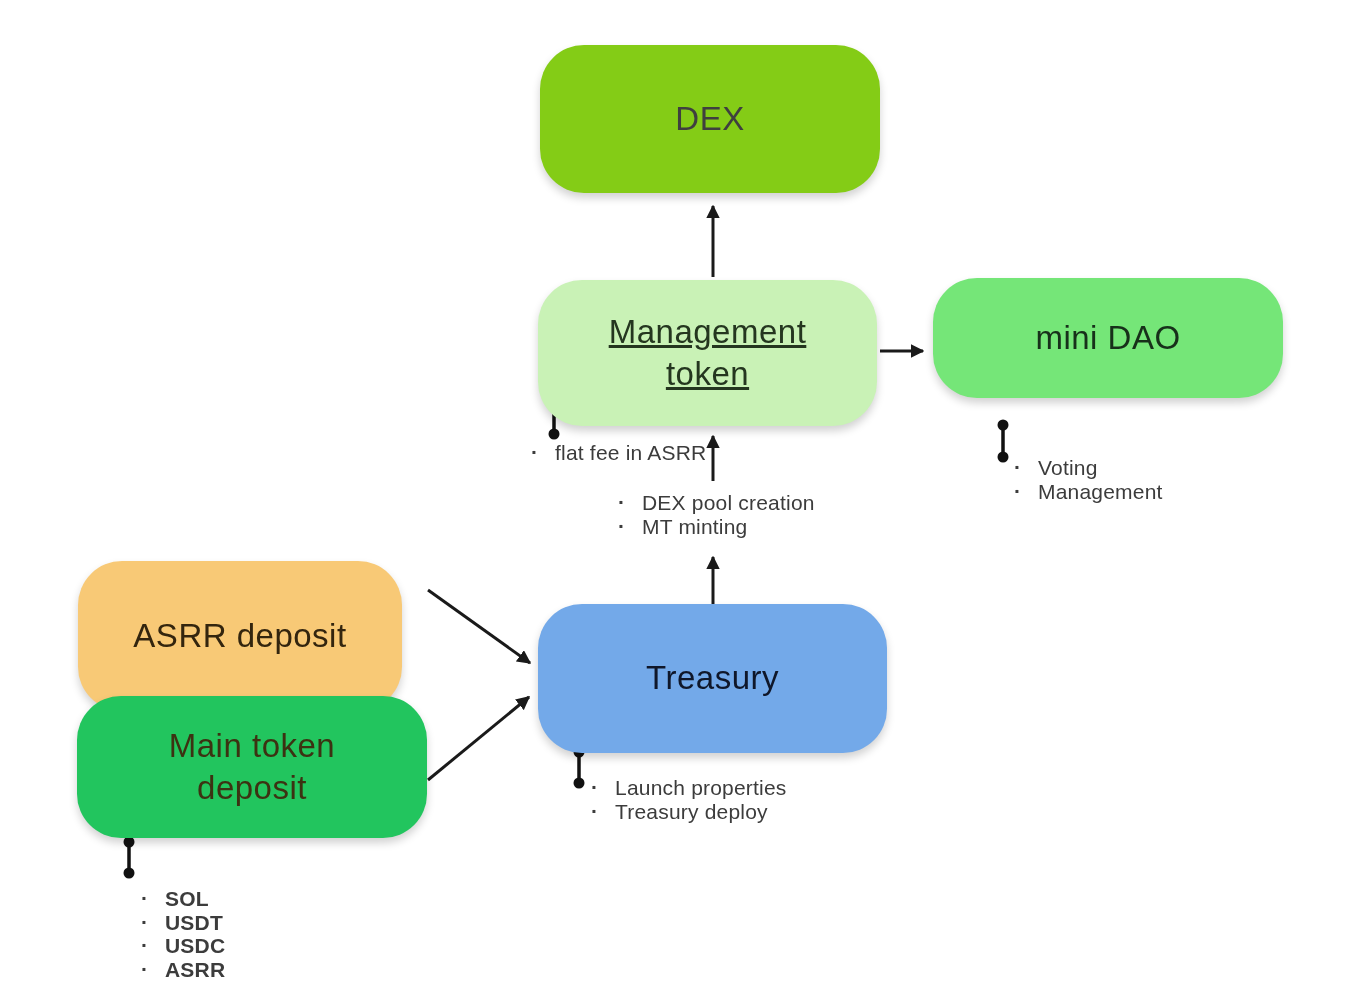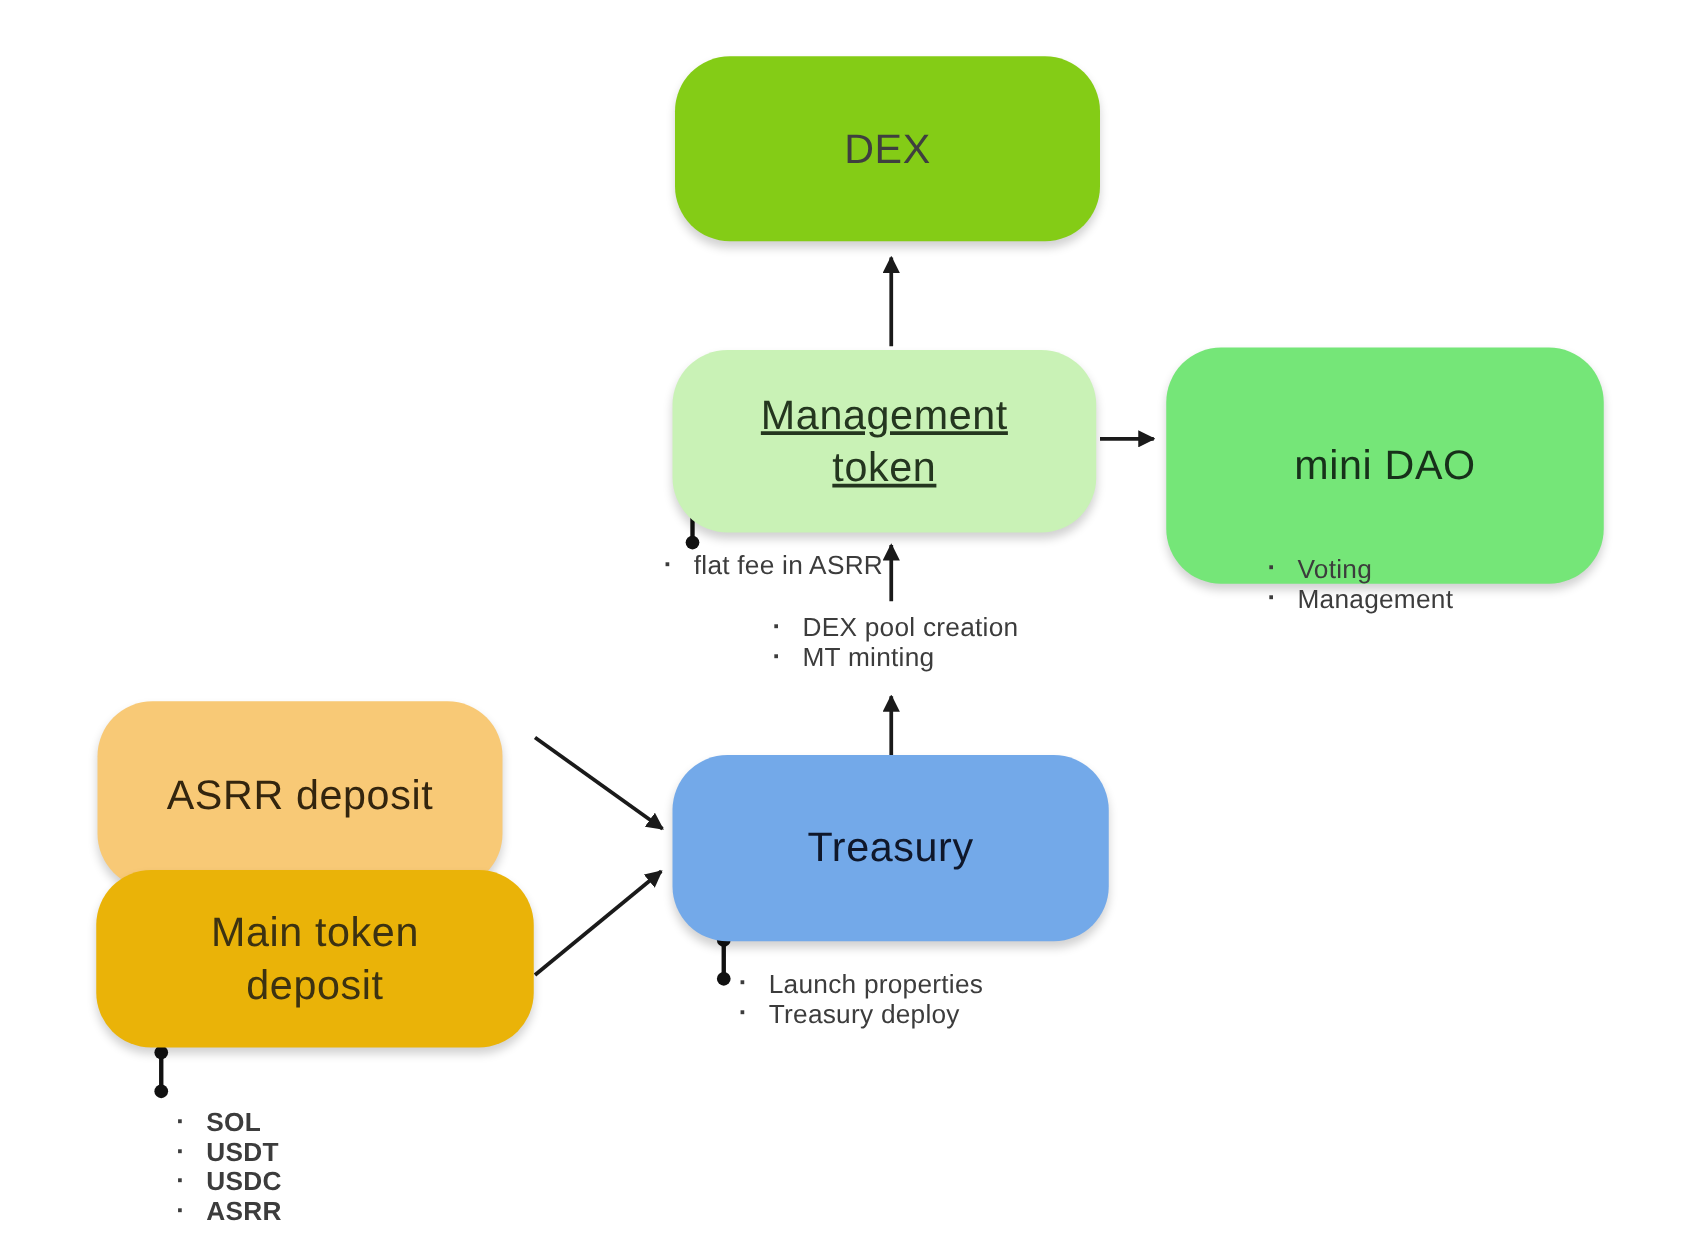--- a/index.html
+++ b/index.html
@@ -30,21 +30,21 @@
     align-items: center;
     justify-content: center;
     text-align: center;
     box-shadow: 0 5px 8px rgba(0,0,0,0.18);
     font-size: 33px;
     letter-spacing: 0.5px;
     line-height: 1.28;
   }
   .node-dex               { left: 540px; top:  45px; width: 340px; height: 148px; }
   .node-management-token  { left: 538px; top: 280px; width: 339px; height: 146px; padding: 0 38px; box-sizing: border-box; text-decoration: underline; }
-  .node-mini-dao          { left: 933px; top: 278px; width: 350px; height: 189px; }
+  .node-mini-dao          { left: 933px; top: 278px; width: 350px; height: 120px; }
   .node-treasury          { left: 538px; top: 604px; width: 349px; height: 149px; }
   .node-asrr-deposit      { left:  78px; top: 513px; width: 324px; height: 150px; margin-top: 48px; }
   .node-main-token-deposit{ left:  77px; top: 696px; width: 350px; height: 142px; padding: 0 58px; box-sizing: border-box; }
   .ann-list {
     position: absolute;
     font-size: 21px;
     line-height: 23.6px;
     color: #3c3c3c;
     letter-spacing: 0.2px;
     white-space: nowrap;
@@ -56,21 +56,21 @@
   .ann-item::before {
     content: "\00B7";
     position: absolute;
     left: 6px;
     top: -1px;
     font-weight: bold;
     color: #3c3c3c;
   }
   .ann-management        { left: 525px; top: 441px; }
   .ann-treasury-process  { left: 612px; top: 491px; }
-  .ann-mini-dao          { left:1008px; top: 444px; }
+  .ann-mini-dao          { left:1008px; top: 456px; }
   .ann-treasury          { left: 585px; top: 776px; }
   .ann-main-token-deposit{ left: 135px; top: 887px; font-weight: bold; }
 </style>
 </head>
 <body>
 
 <div class="canvas">
 
   <svg class="overlay" viewBox="0 0 1352 996">
     <defs>
@@ -121,21 +121,21 @@
   </div>
 
   <div class="node node-treasury" style="background-color: rgb(115, 169, 233); color: #0f172a;">
     <span>Treasury</span>
   </div>
 
   <div class="node node-asrr-deposit" style="background-color: rgb(248, 201, 118); color: rgb(51, 37, 14);">
     <span>ASRR deposit</span>
   </div>
 
-  <div class="node node-main-token-deposit" style="background-color: #eab308; color: rgb(60, 50, 18);">
+  <div class="node node-main-token-deposit" style="background-color: #22c55e; color: rgb(60, 50, 18);">
     <span>Main token deposit</span>
   </div>
 
   <div class="ann-list ann-management">
     <div class="ann-item">flat fee in ASRR</div>
   </div>
 
   <div class="ann-list ann-treasury-process">
     <div class="ann-item">DEX pool creation</div>
     <div class="ann-item">MT minting</div>

